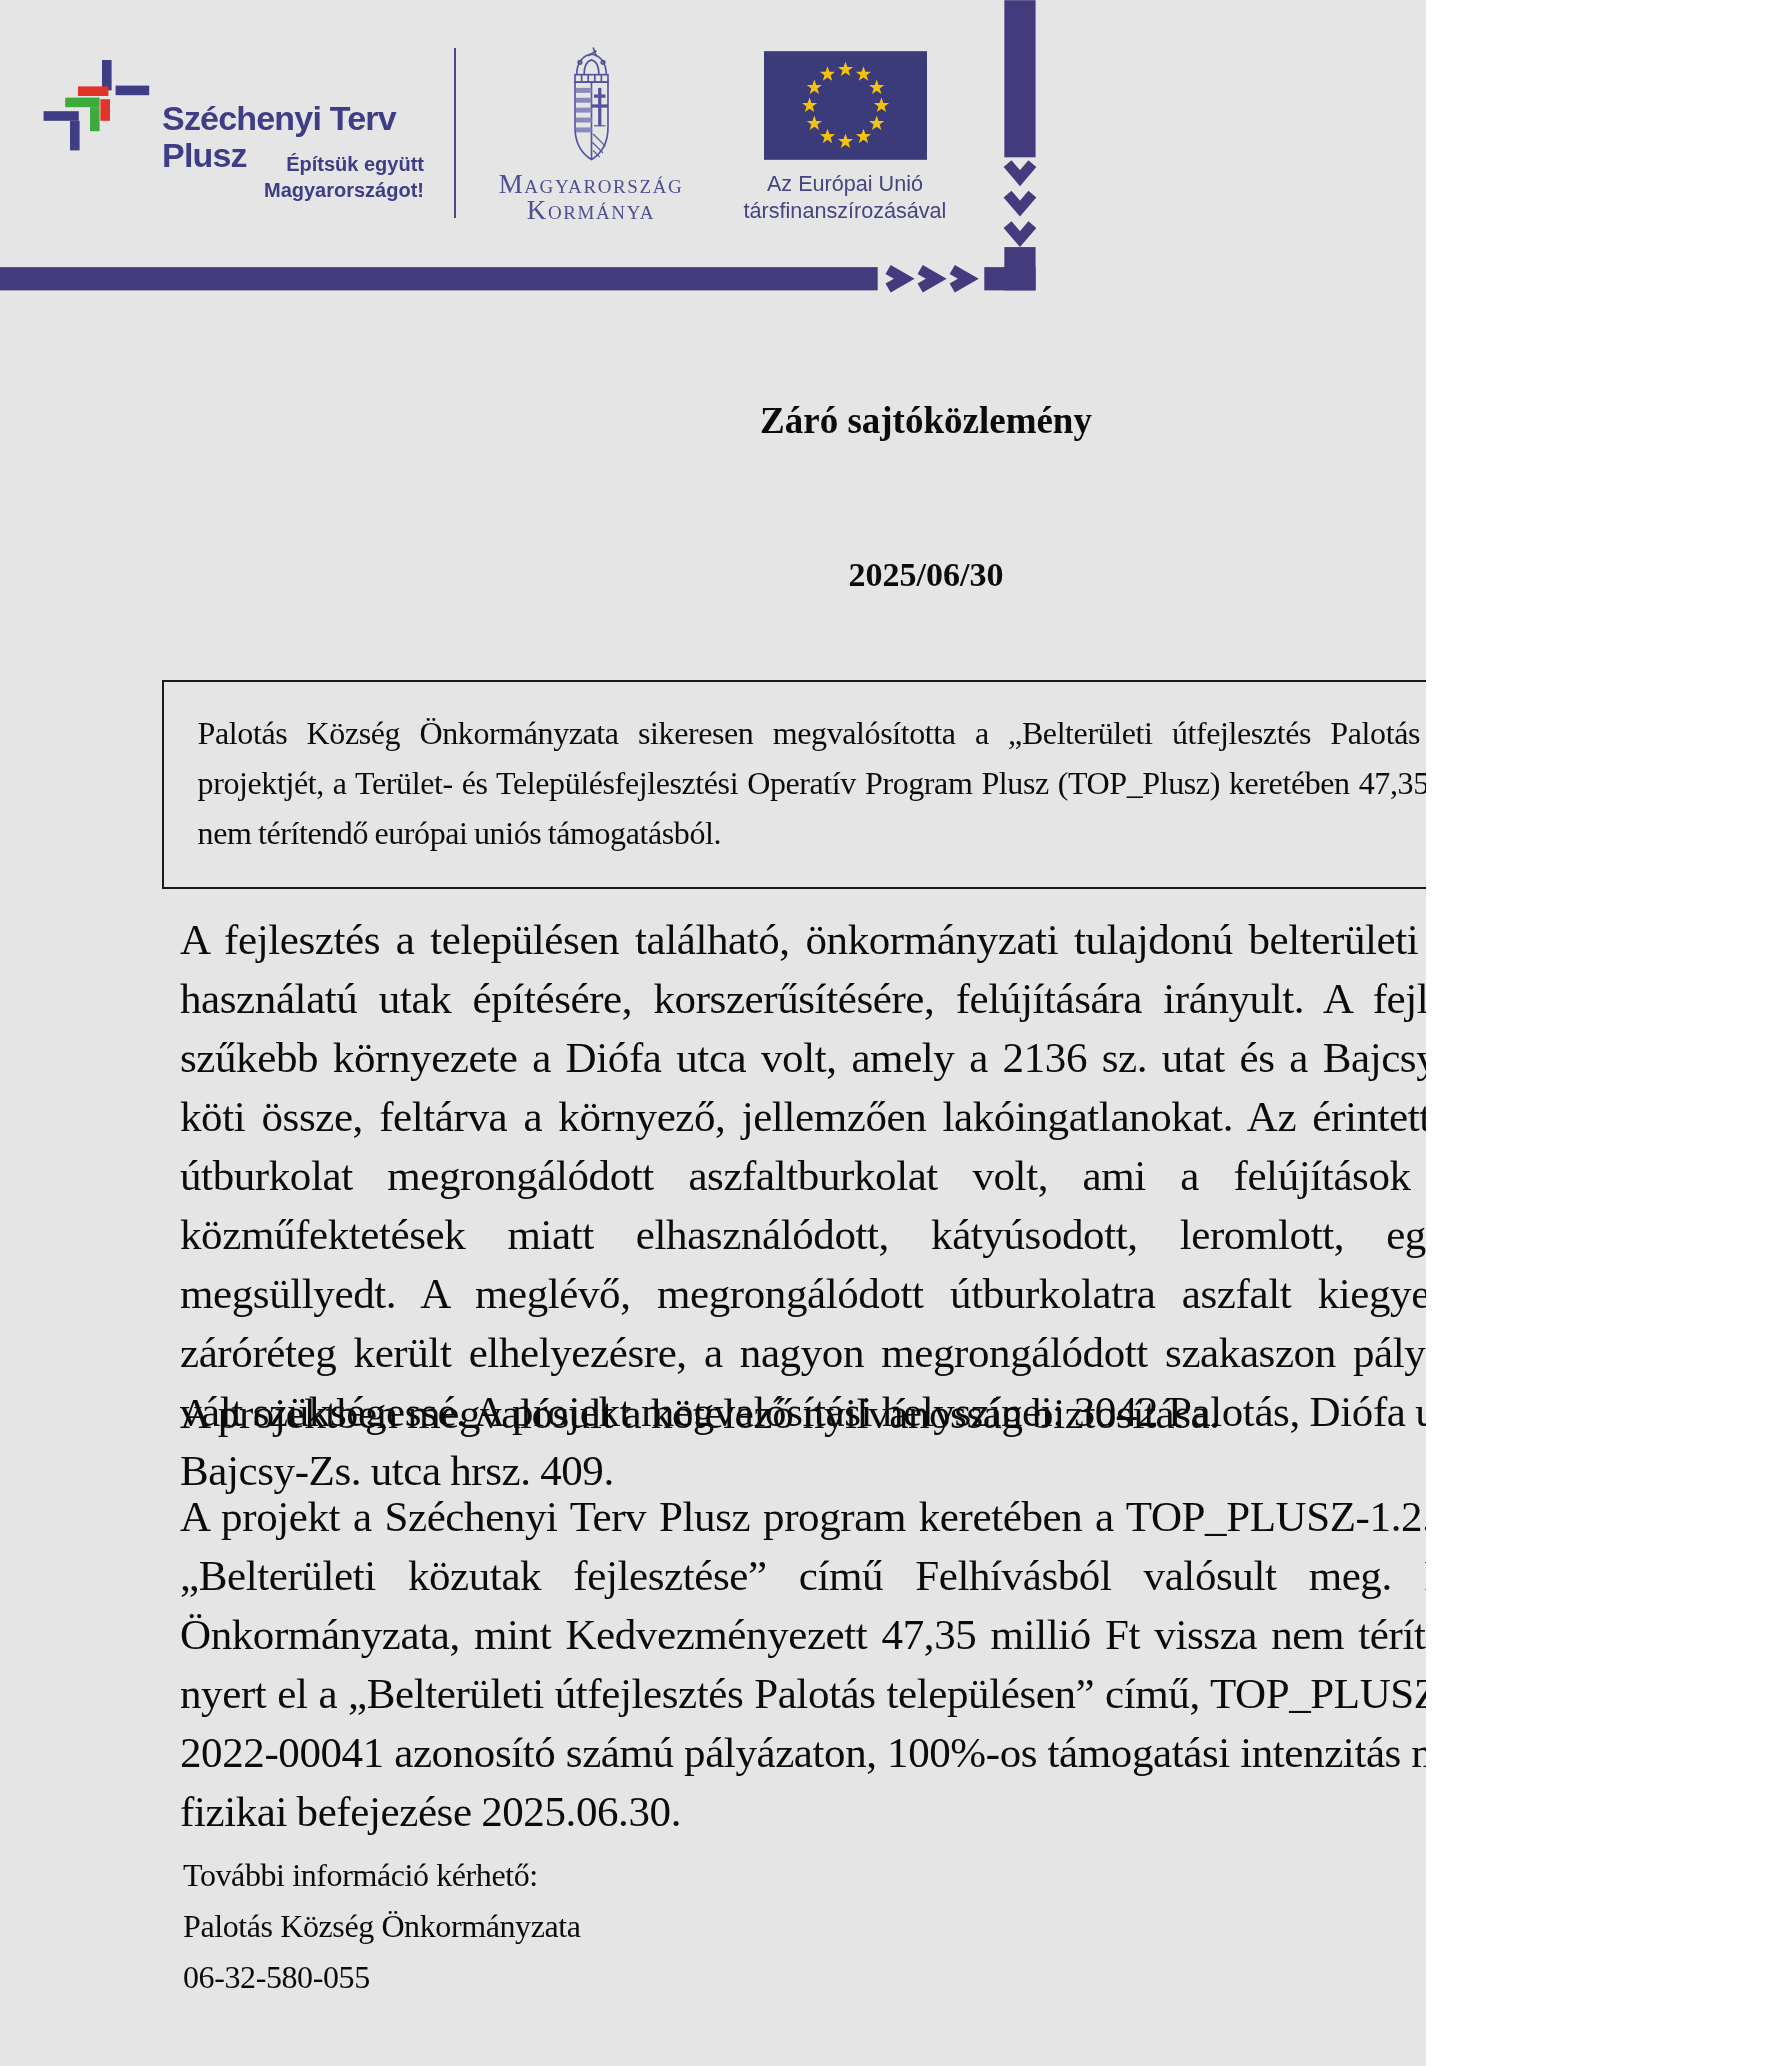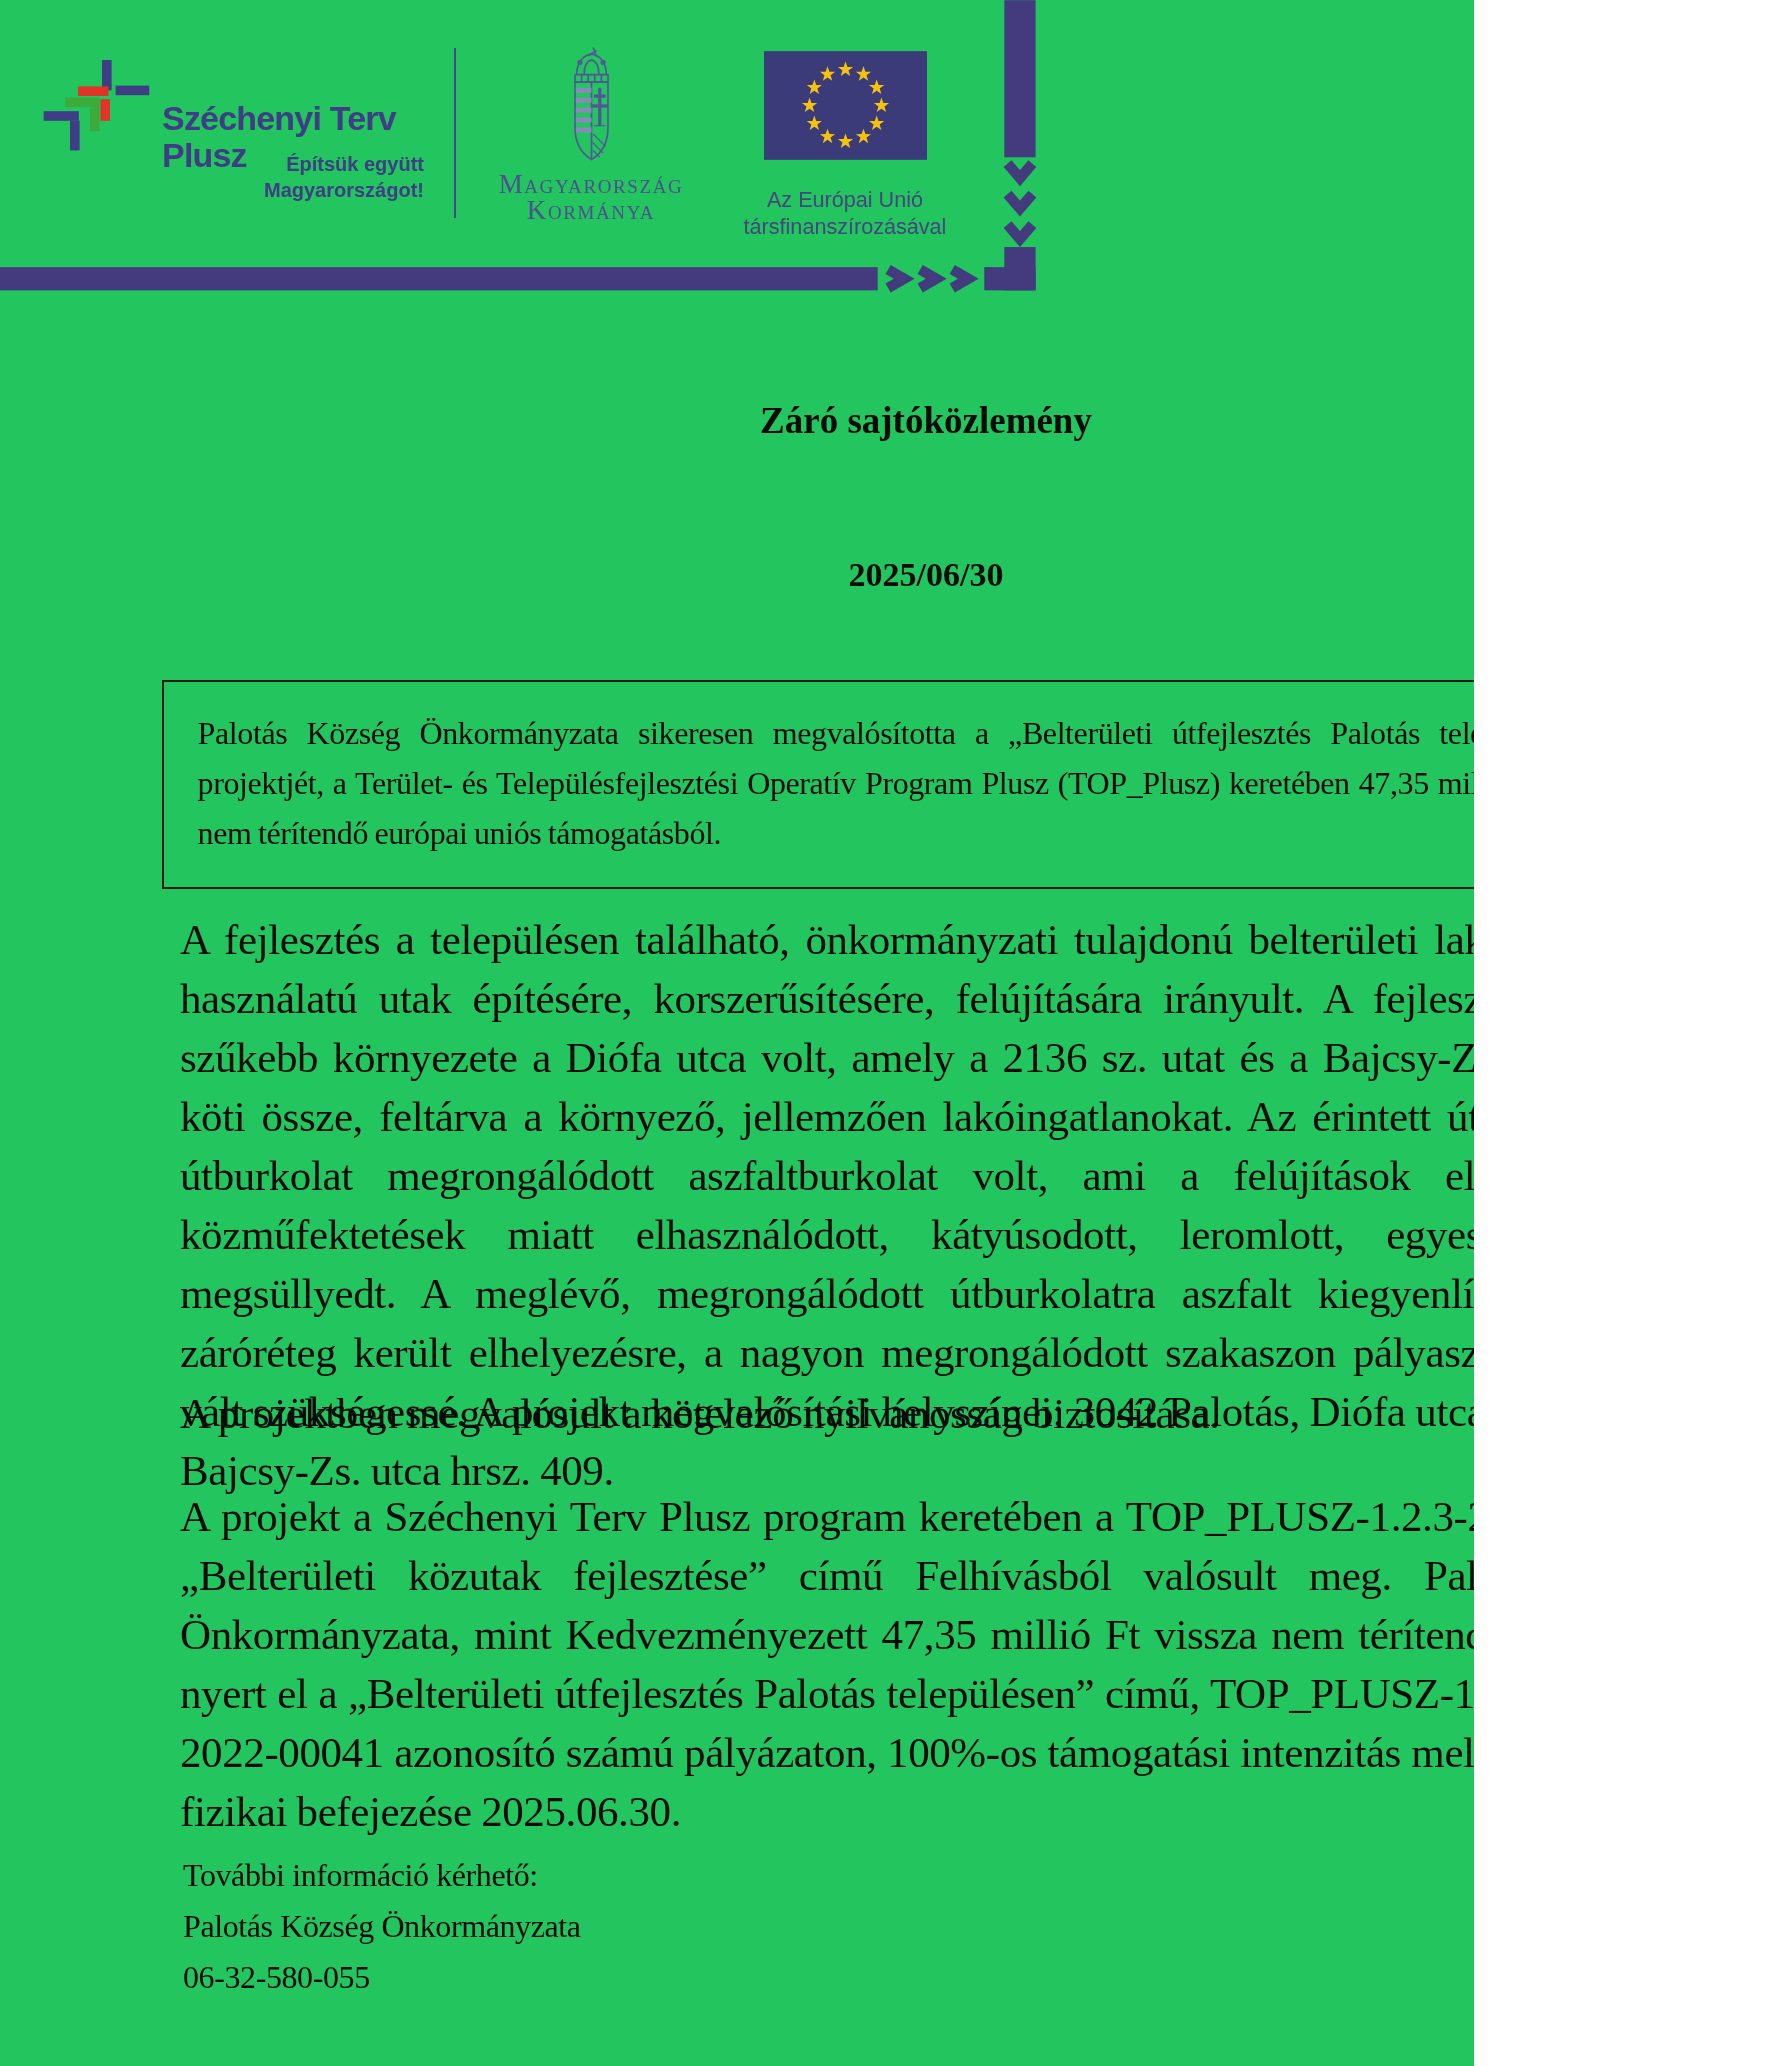--- a/index.html
+++ b/index.html
@@ -1,23 +1,22 @@
 <!DOCTYPE html>
 <html lang="hu" style="font-size:13px"><head>
 <meta charset="utf-8">
 <style>
   html,body{margin:0;padding:0;background:#ffffff;}
   .page{
     position:relative;
     width:1426px;height:2066px;
-    background:#22c55e;
+    background:#e5e5e5;
     font-family:"Liberation Serif", serif;
     color:#0b0b0b;
     overflow:hidden;
-    padding-left:48px;
   }
   
   .bars{position:absolute;left:0;top:0;}
   
   .sz-logo{position:absolute;left:38px;top:56px;width:401px;height:160px;}
   .sz-mark{position:absolute;left:0;top:0;}
   .sz-title{
     position:absolute;left:124px;top:44px;
     font-family:"Liberation Sans", sans-serif;
     font-weight:bold;color:#3e3d85;line-height:37px;font-size:34px;letter-spacing:-0.8px;
@@ -33,21 +32,21 @@
   .gov svg{display:inline-block;}
   .gov-text{
     font-family:"Liberation Serif", serif;font-variant:small-caps;
     color:#4f4e90;font-size:27px;line-height:26.4px;letter-spacing:1.6px;
   }
   
   .eu{position:absolute;left:725px;top:51px;width:240px;text-align:center;}
   .eu-flag{display:inline-block;}
   .eu-text{
     font-family:"Liberation Sans", sans-serif;color:#46457f;
-    font-size:21.6px;line-height:27px;margin-top:22px;
+    font-size:21.6px;line-height:27px;margin-top:6px;
   }
   
   .title-line{position:absolute;left:164px;width:1524px;text-align:center;}
   .doc-title{top:399px;font-size:37px;font-weight:bold;}
   .doc-subtitle{top:479px;font-size:34px;}
   .doc-date{top:556px;font-size:34px;font-weight:bold;}
   
   .lead-box{
     position:absolute;left:162px;top:680px;width:1548px;box-sizing:border-box;
     border:2.4px solid #1a1a1a;padding:9.6px 17.6px 13px 17.6px;

